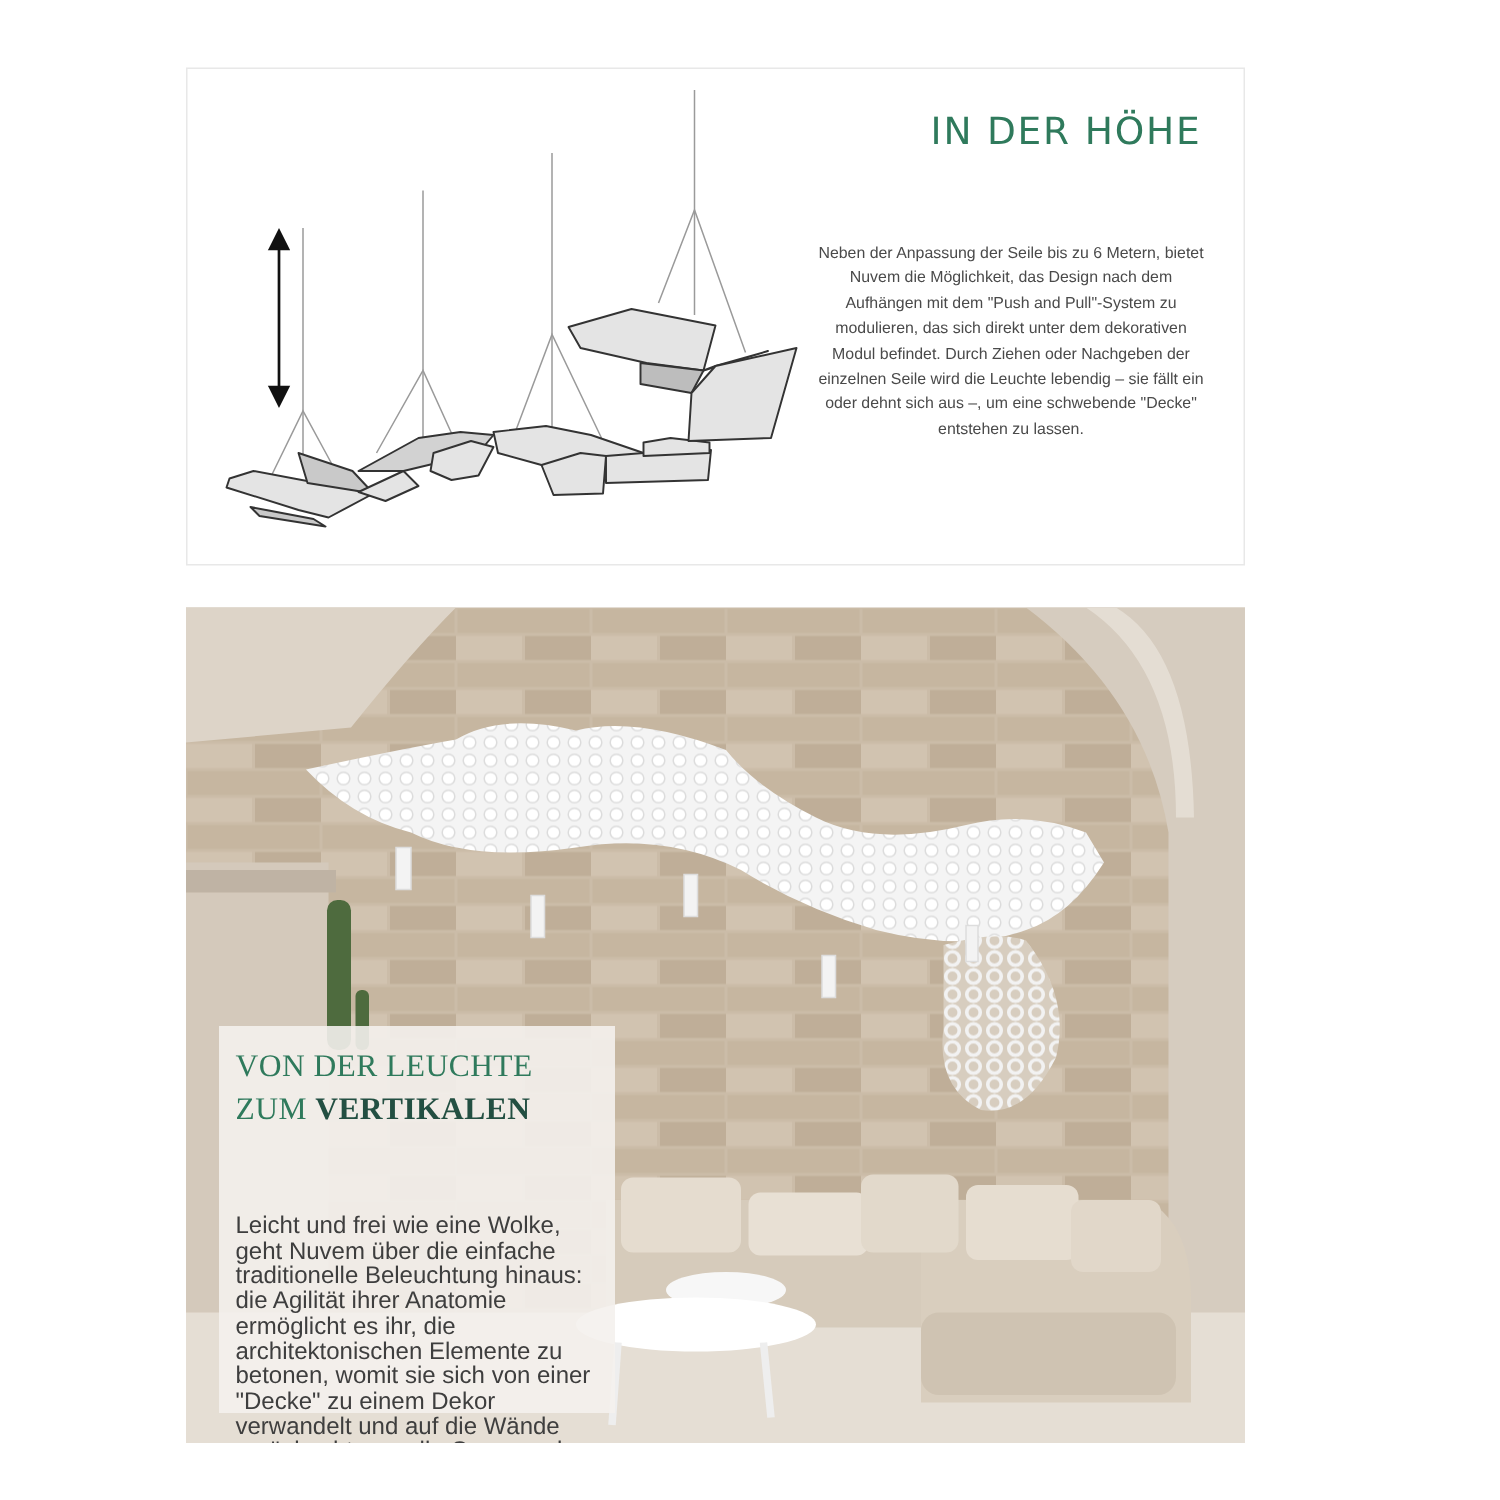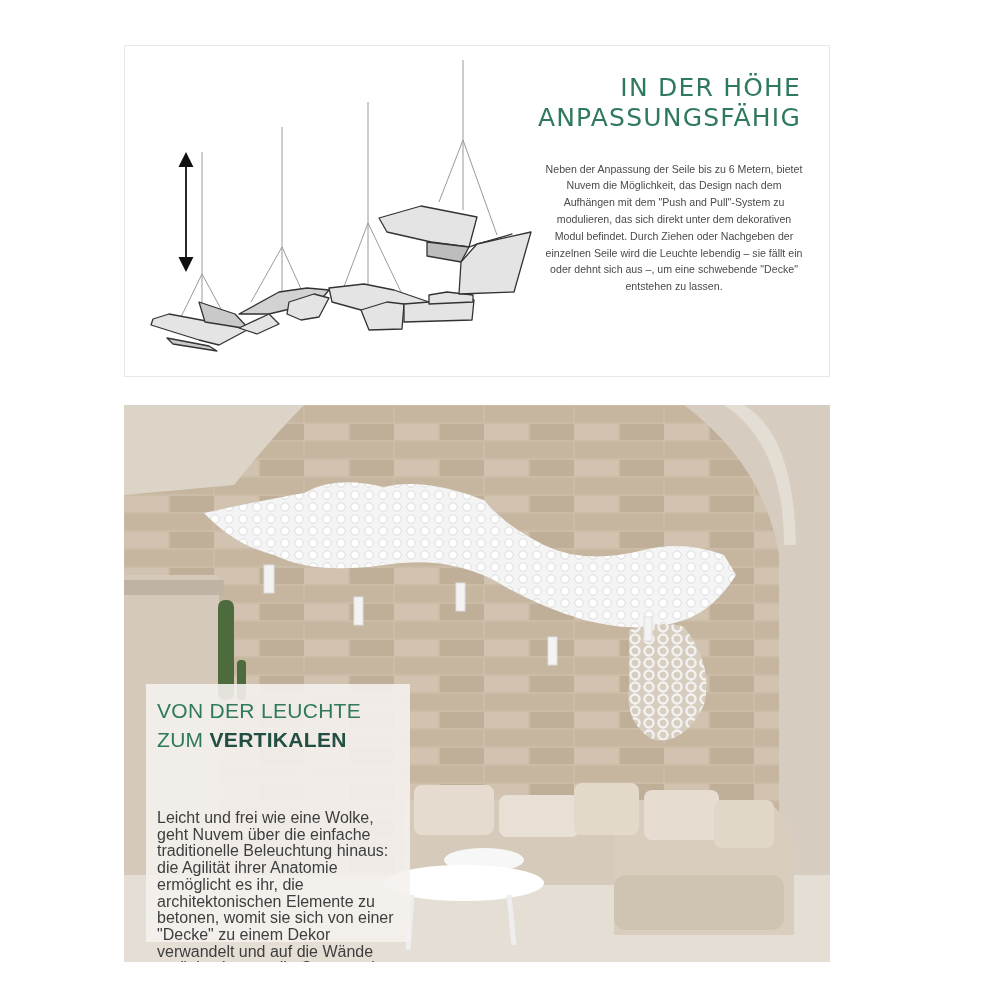--- a/index.html
+++ b/index.html
@@ -3,37 +3,37 @@
 <meta charset="utf-8">
 <style>
   html, body { margin:0; padding:0; }
   body { width:1000px; height:1000px; background:#ffffff; position:relative; overflow:hidden;
          font-family:"Liberation Sans", sans-serif; }
 
   
   .card-top { position:absolute; left:124px; top:45px; width:706px; height:332px;
               background:#ffffff; border:1.5px solid #e8e8e8; box-sizing:border-box; }
   .diagram { position:absolute; left:14px; top:6px; width:400px; height:310px; }
-  .h-top { position:absolute; right:28px; top:27px; text-align:right; color:#2f7a5c;
+  .h-top { position:absolute; right:28px; top:27px; text-align:left; color:#2f7a5c;
            font-size:25px; line-height:30px; letter-spacing:1.2px; font-weight:400;
            font-family:"DejaVu Sans", sans-serif; }
   .h-top span { display:block; }
   .p-top { position:absolute; right:24px; top:104px; width:262px; text-align:center;
            color:#4a4a4a; font-size:10.6px; line-height:16.8px; }
 
   
   .photo { position:absolute; left:124px; top:405px; width:706px; height:557px; overflow:hidden;
            background:#cfc3b3; }
   .photo svg { position:absolute; left:0; top:0; }
 
   
   .overlay { position:absolute; left:146px; top:684px; width:264px; height:258px;
              background:rgba(244,241,237,0.90); }
   .h-ov { position:absolute; left:11px; top:12px; color:#2f7a5c; font-size:21px; line-height:29px;
-          font-family:Liberation Sans, sans-serif; letter-spacing:0.3px; }
+          font-family:Liberation Serif, serif; letter-spacing:0.3px; }
   .h-ov span { display:block; }
   .h-ov b { color:#234f42; font-weight:700; }
   .p-ov { position:absolute; left:11px; top:110px; width:250px; color:#3e3e3e;
           font-size:16px; line-height:16.7px; }
 </style>
 </head>
 <body>
 
 <div class="card-top">
   <svg class="diagram" viewBox="0 0 400 310">
@@ -69,21 +69,20 @@
     </g>
     <g stroke="#111" stroke-width="1.8" fill="#111">
       <line x1="47" y1="110" x2="47" y2="210"></line>
       <polygon points="41,114 47,102 53,114"></polygon>
       <polygon points="41,206 47,218 53,206"></polygon>
     </g>
   </svg>
 
   <div class="h-top">
     <span>IN DER HÖHE</span>
-    <span>ANPASSUNGSFÄHIG</span>
   </div>
   <p class="p-top">Neben der Anpassung der Seile bis zu 6 Metern, bietet Nuvem die Möglichkeit, das Design nach dem Aufhängen mit dem "Push and Pull"-System zu modulieren, das sich direkt unter dem dekorativen Modul befindet. Durch Ziehen oder Nachgeben der einzelnen Seile wird die Leuchte lebendig – sie fällt ein oder dehnt sich aus –, um eine schwebende "Decke" entstehen zu lassen.</p>
 </div>
 
 <div class="photo">
   <svg width="706" height="557" viewBox="0 0 706 557">
     <defs>
       <pattern id="bricks" width="90" height="36" patternUnits="userSpaceOnUse">
         <rect width="90" height="36" fill="#cbbca8"></rect>
         <rect x="1" y="1" width="88" height="16" fill="#c6b6a0"></rect>

